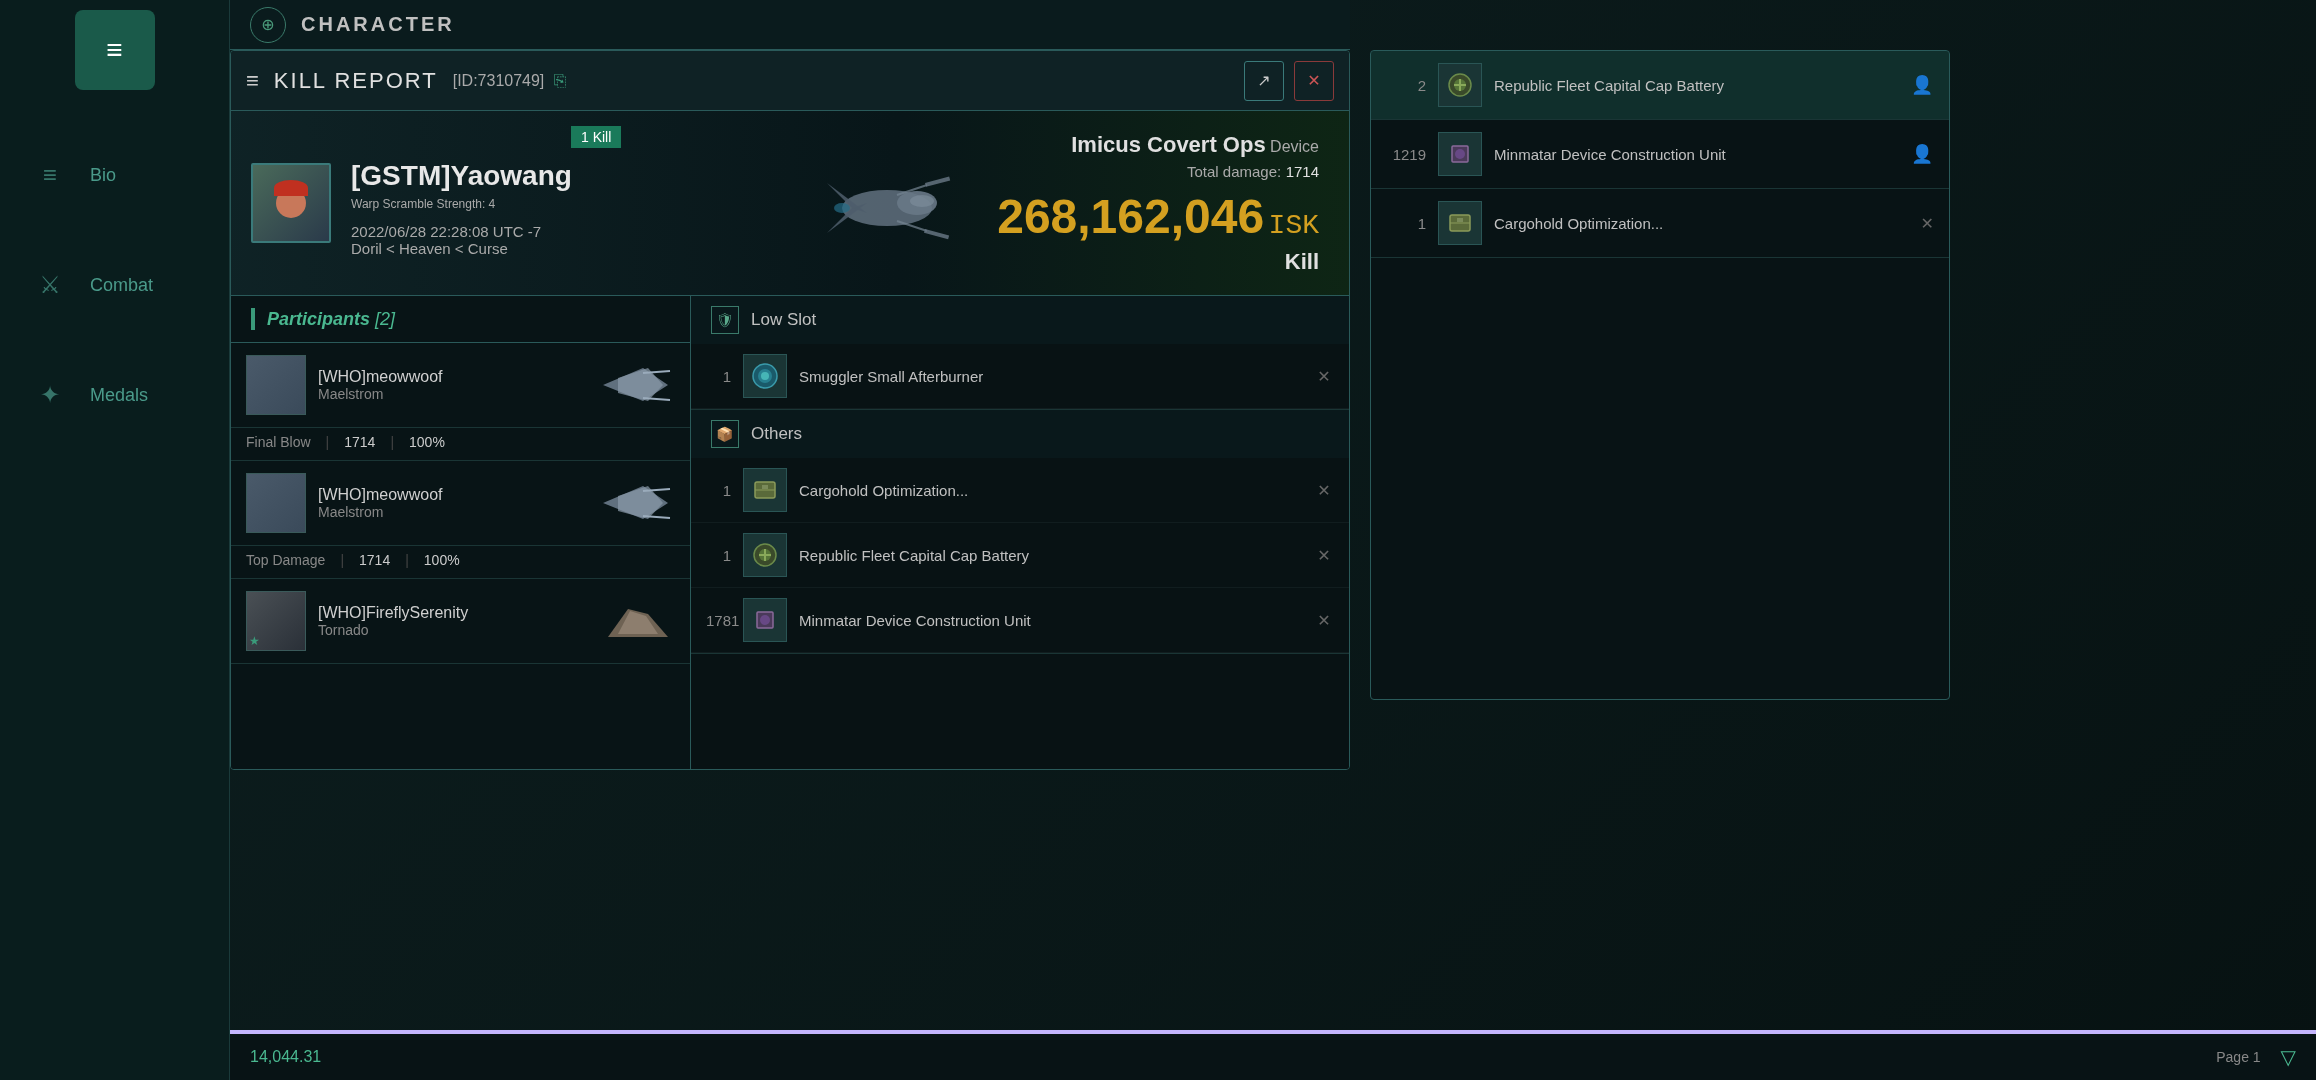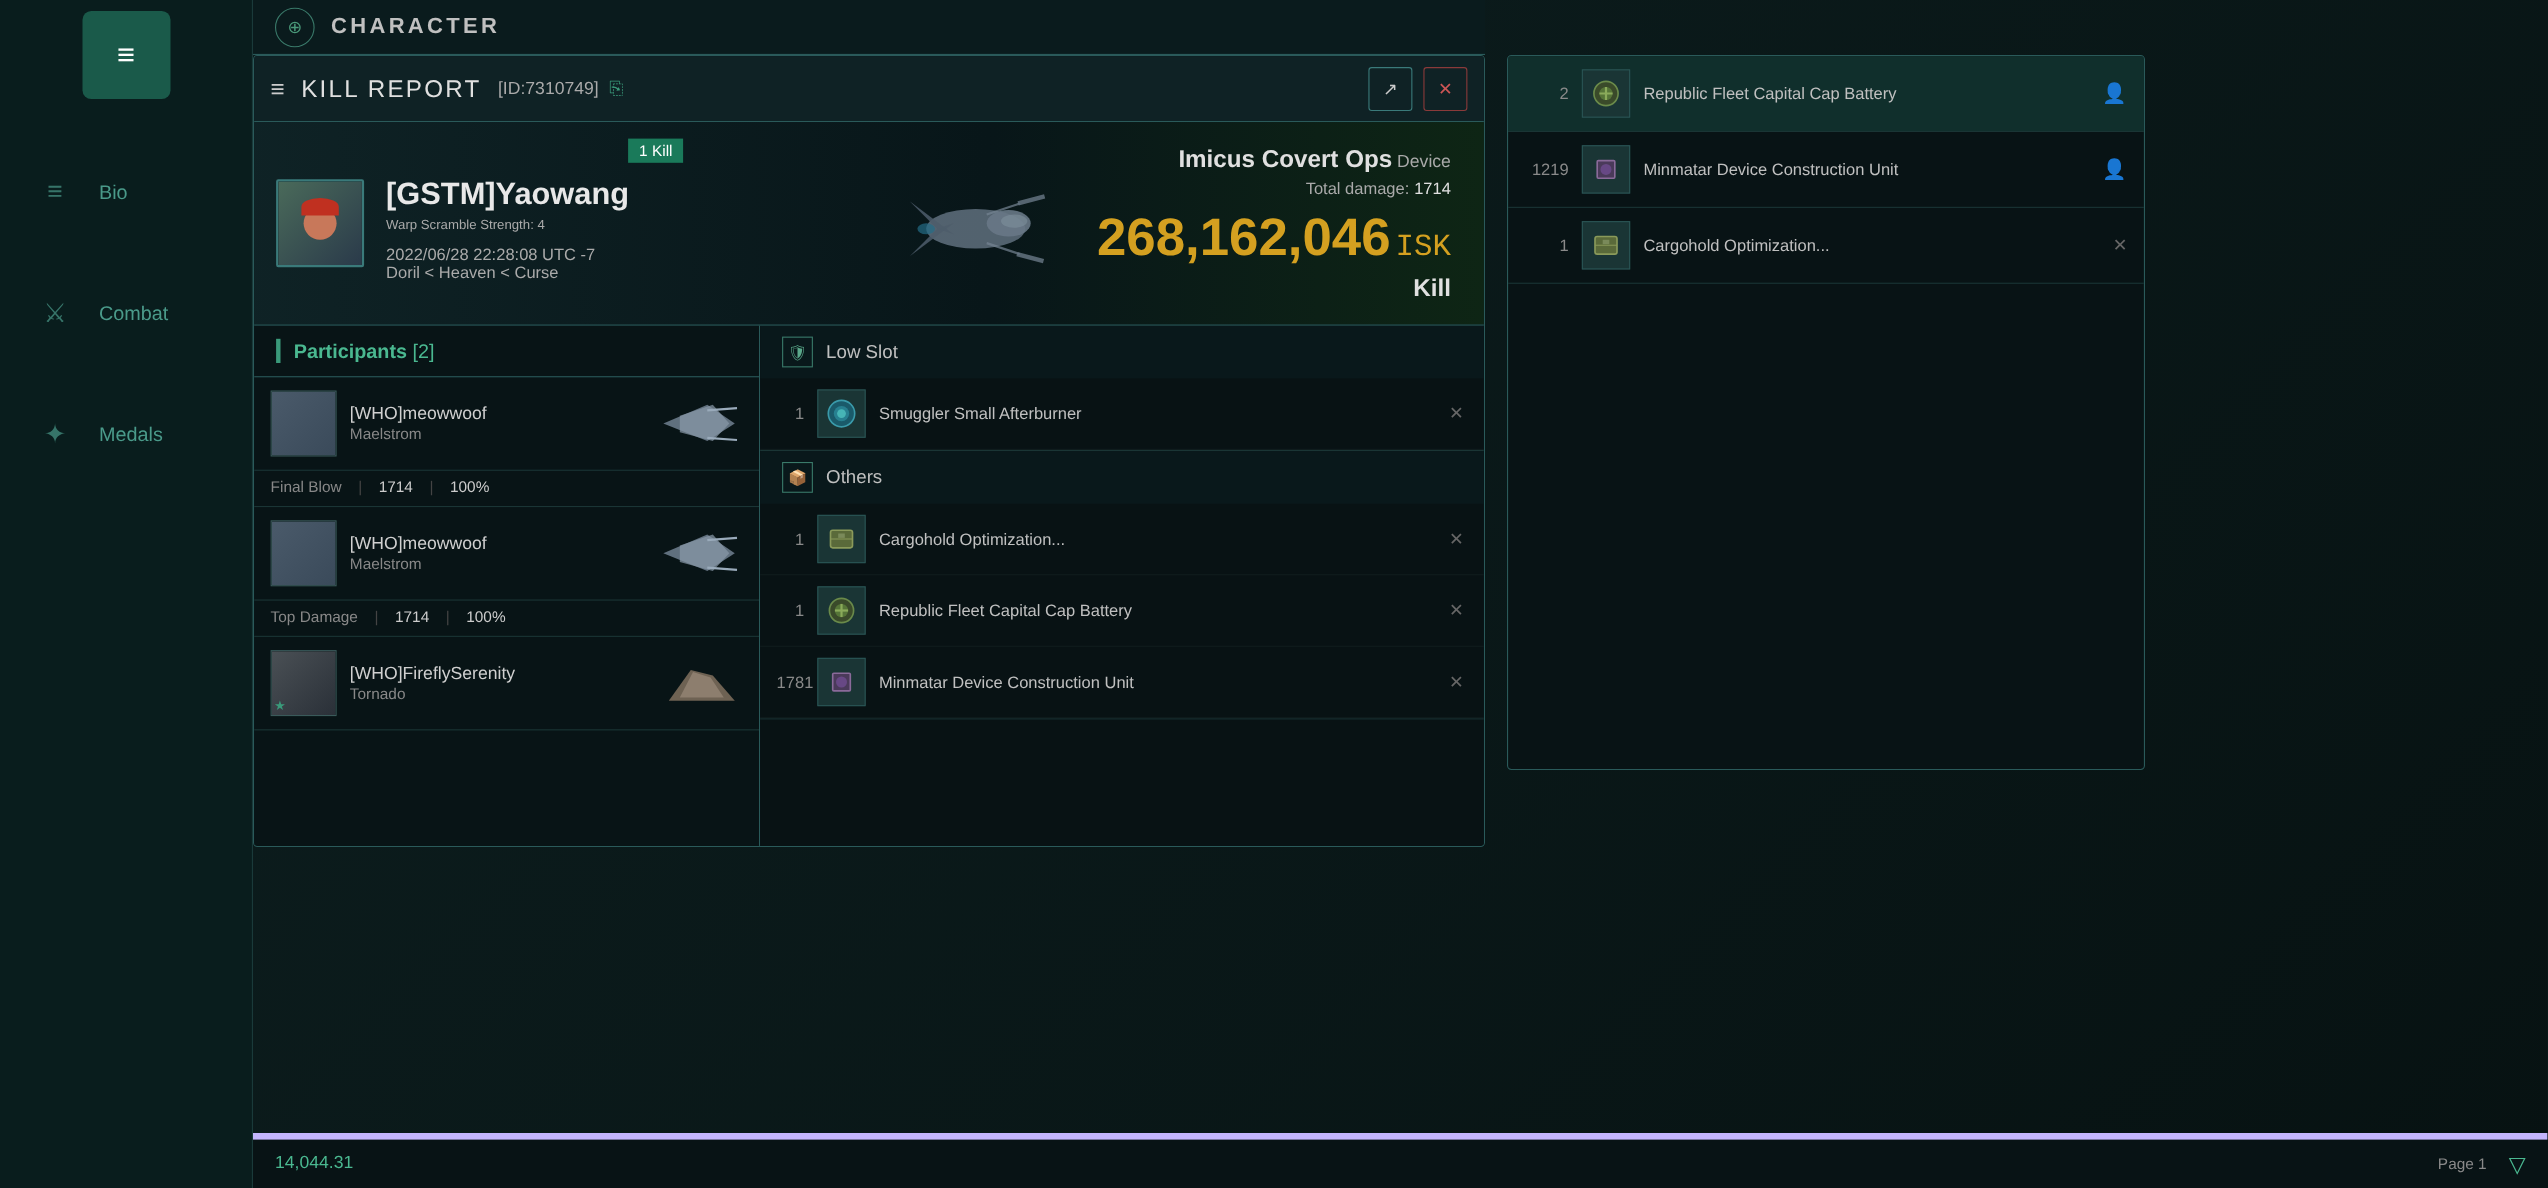--- a/index.html
+++ b/index.html
@@ -267,20 +267,21 @@
       border-right: 1px solid #2a5a5a;
       overflow-y: auto;
       background: rgba(8, 20, 22, 0.95);
     }
 
     .panel-header {
       padding: 12px 20px;
       border-bottom: 1px solid #2a5a5a;
       display: flex;
       align-items: center;
+      font-style: italic;
     }
     .panel-header-bar {
       width: 4px;
       height: 22px;
       background: #3a9a7a;
       margin-right: 12px;
     }
     .panel-header-title {
       color: #4ab890;
       font-size: 18px;
@@ -480,21 +481,21 @@
     }
 
     
     .bottom-bar {
       position: absolute;
       bottom: 0;
       left: 230px;
       right: 0;
       height: 50px;
       background: rgba(8, 20, 22, 0.97);
-      border-top: 6px solid #c4b5fd;
+      border-top: 4px solid #c4b5fd;
       display: flex;
       align-items: center;
       padding: 0 20px;
       gap: 20px;
     }
     .bottom-value {
       color: #4ab890;
       font-size: 16px;
     }
     .page-info { margin-left: auto; color: #888; font-size: 14px; }

